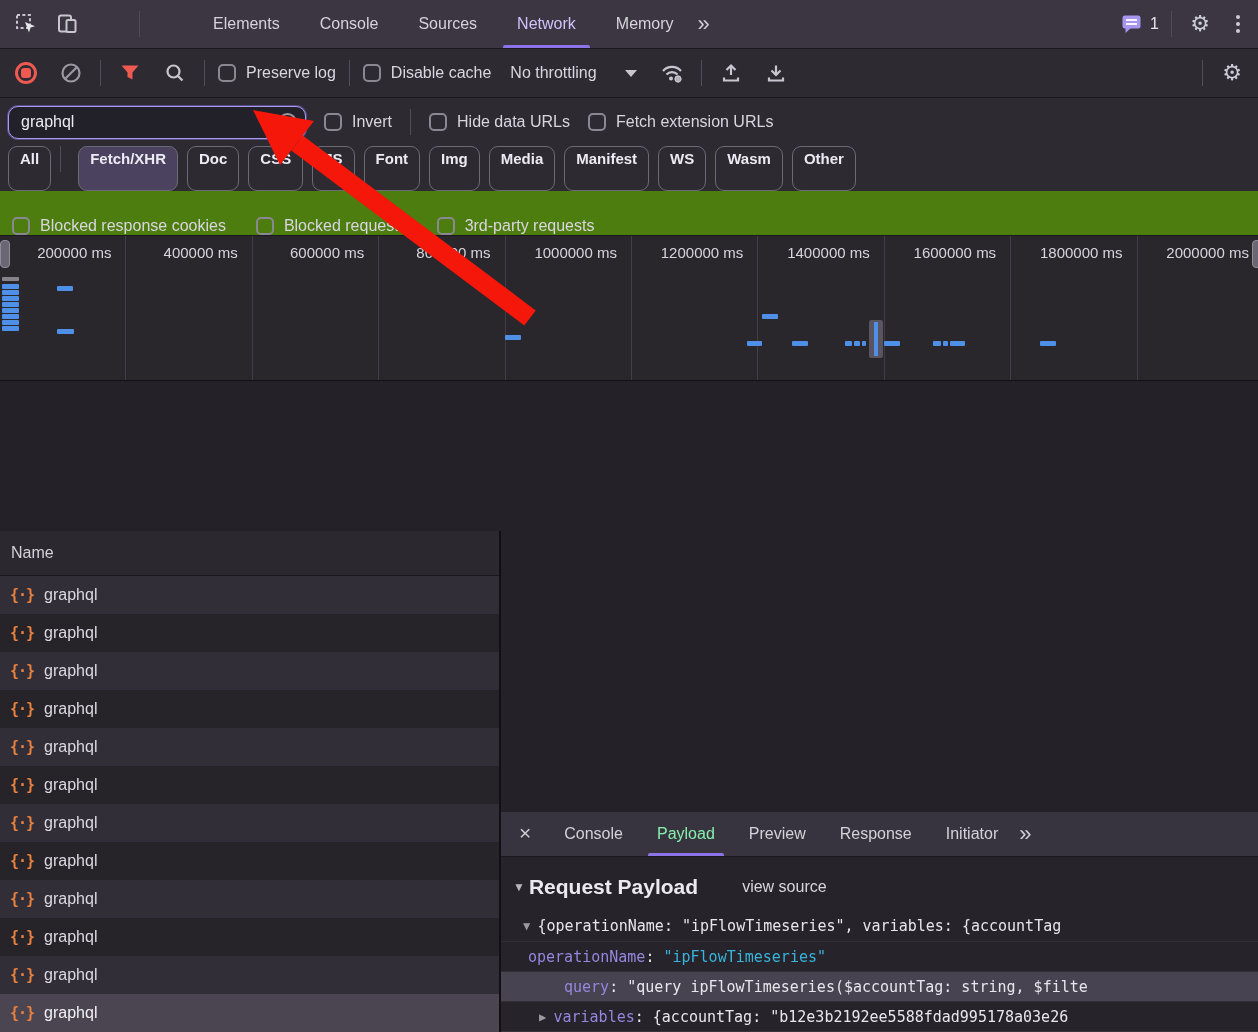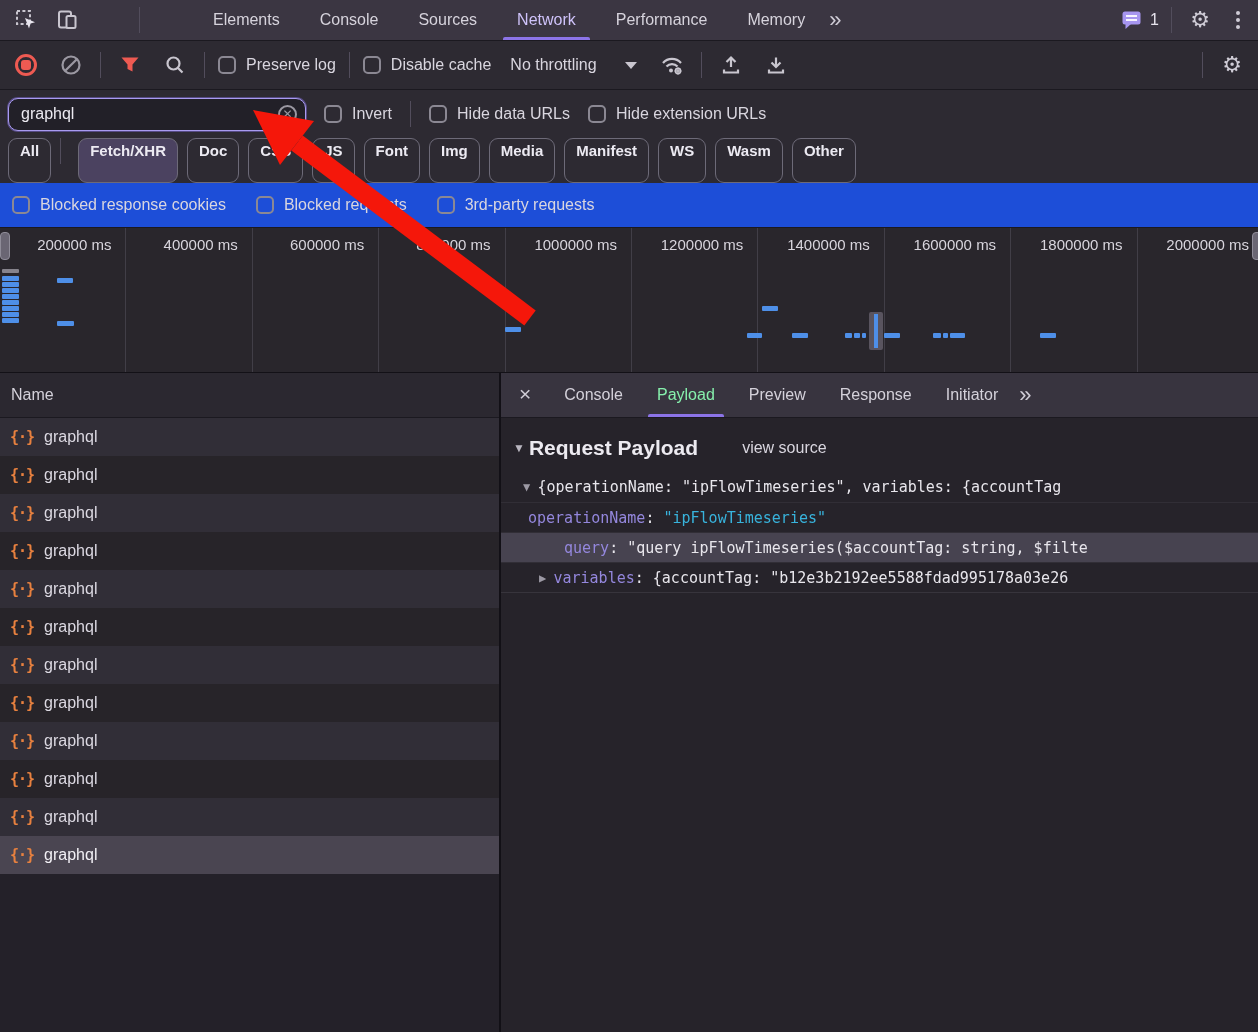--- a/index.html
+++ b/index.html
@@ -1,21 +1,21 @@
 <!DOCTYPE html>
 <html><head>
 <meta charset="utf-8">
 <style>
   * { margin:0; padding:0; box-sizing:border-box; }
   html,body { width:1258px; height:1032px; background:#242129; overflow:hidden;
     font-family:"Liberation Sans", sans-serif; }
   #app { position:relative; width:1258px; height:1032px; display:flex; flex-direction:column; }
 
   
-  .topbar { height:40px; background:#3b3642; display:flex; align-items:center; flex:0 0 auto;gap:45px; }
+  .topbar { height:48px; background:#3b3642; display:flex; align-items:center; flex:0 0 auto;gap:45px; }
   .topbar-icons { display:flex; align-items:center; gap:10px; padding:0 10px 0 10px; }
   .icon-btn { width:32px; height:32px; display:flex; align-items:center; justify-content:center; }
   .vdiv { width:1px; height:26px; background:#524d5c; flex:0 0 auto; }
   .top-tabs { display:flex; height:100%; margin-left:8px; }
   .tab { height:100%; display:flex; align-items:center; padding:0 20px; font-size:16px;
     color:#d6d3dc; position:relative; cursor:default; }
   .tab.active { color:#cfc3fa; }
   .tab.active::after { content:""; position:absolute; left:6px; right:6px; bottom:0;
     height:3px; background:#8c74e8; border-radius:2px 2px 0 0; }
   .top-right { margin-left:auto; display:flex; align-items:center; gap:12px; padding-right:10px; }
@@ -54,38 +54,38 @@
     line-height:1; flex:0 0 auto; }
 
   
   .chipsrow { height:45px; background:#2d2a32; display:flex; gap:9px;
     padding:0 8px; flex:0 0 auto; }
   .chip { border:1.5px solid #6d6a78; border-radius:9px; padding:3px 11px 4px;
     font-size:15px; font-weight:700; color:#eceaf2; background:transparent; white-space:nowrap; }
   .chip.selected { background:#4b4260; border-color:#6d6a78;margin-left:8px; }
 
   
-  .morefilters { height:45px; background:#1d4ed8; border-bottom:1px solid #1b1920;
-    display:flex; align-items:center; gap:30px; padding:0 12px; flex:0 0 auto; }
+  .morefilters { height:45px; background:#4d7c0f; border-bottom:1px solid #1b1920;
+    display:flex; align-items:flex-end; gap:30px; padding:0 12px; flex:0 0 auto; }
 
   
   .timeline { height:145px; background:#29262c; position:relative; overflow:hidden;
     border-bottom:1px solid #131117; flex:0 0 auto; }
   .tl-cells { display:flex; height:100%; }
   .tl-cell { width:126.4px; flex:0 0 auto; border-right:1px solid #413e47;
     font-size:15px; color:#d8d5dd; text-align:right; padding:8px 14px 0 0; }
   .tl-bar { position:absolute; border-radius:1px; background:#4e8fe8; }
   .tl-marker { position:absolute; background:#59545f; border-radius:2px; }
   .tl-marker i { position:absolute; left:50%; top:2px; bottom:2px; width:4px;
     margin-left:-2px; background:#4e8fe8; display:block; }
   .tl-handle { position:absolute; top:4px; width:10px; height:28px; background:#6a6673;
     border:1px solid #8f8c98; border-radius:4px; }
 
   
-  .main { flex:1; display:flex; min-height:0; }
+  .main { flex:1; display:flex; min-height:0;align-items:flex-end; }
   .left { width:501px; flex:0 0 auto; border-right:2px solid #121016; display:flex;
     flex-direction:column; background:#242129; }
   .col-header { height:45px; background:#2b2830; border-bottom:1px solid #1b1920;
     display:flex; align-items:center; padding-left:11px; font-size:16px; color:#d4d1da; }
   .req-rows { flex:1; overflow:hidden; }
   .req-row { height:38px; display:flex; align-items:center; gap:10px; padding-left:10px;
     font-size:16px; color:#dcd9e2; }
   .req-row.odd { background:#312e37; }
   .req-row.even { background:#272429; }
   .req-row.selected { background:#4a4551; color:#f2f0f5; }
@@ -141,21 +141,20 @@
           <rect x="10.5" y="8" width="9" height="12" rx="1.5" fill="#3b3642" stroke="#c9c6cf" stroke-width="2"></rect>
         </svg>
       </div>
     </div>
     <div class="vdiv"></div>
     <div class="top-tabs">
         <div class="tab">Elements</div>
         <div class="tab">Console</div>
         <div class="tab">Sources</div>
         <div class="tab active">Network</div>
-        <div class="tab">Performance</div>
         <div class="tab">Memory</div>
         <span class="chev" style="align-self: center;">»</span>
       </div>
     <div class="top-right">
       <div class="issues">
         <svg class="icon" width="24" height="24" viewBox="0 0 24 24">
           <rect x="2.5" y="3.5" width="18" height="13" rx="2.5" fill="#a796f0"></rect>
           <polygon points="5.5,16 5.5,21 11,16" fill="#a796f0"></polygon>
           <line x1="6" y1="8" x2="17" y2="8" stroke="#ffffff" stroke-width="1.8"></line>
           <line x1="6" y1="12" x2="17" y2="12" stroke="#ffffff" stroke-width="1.8"></line>
@@ -253,21 +252,21 @@
       <span class="cbox"></span>
       <span>Invert</span>
     </label>
     <div class="vdiv"></div>
     <label class="checkbox">
       <span class="cbox"></span>
       <span>Hide data URLs</span>
     </label>
     <label class="checkbox">
       <span class="cbox"></span>
-      <span>Hide extension URLs</span>
+      <span>Fetch extension URLs</span>
     </label>
   </div>
 
   <div class="chipsrow">
       <div class="chip">All</div>
       <div class="vdiv"></div>
       <div class="chip selected">Fetch/XHR</div>
       <div class="chip">Doc</div>
       <div class="chip">CSS</div>
       <div class="chip">JS</div>

